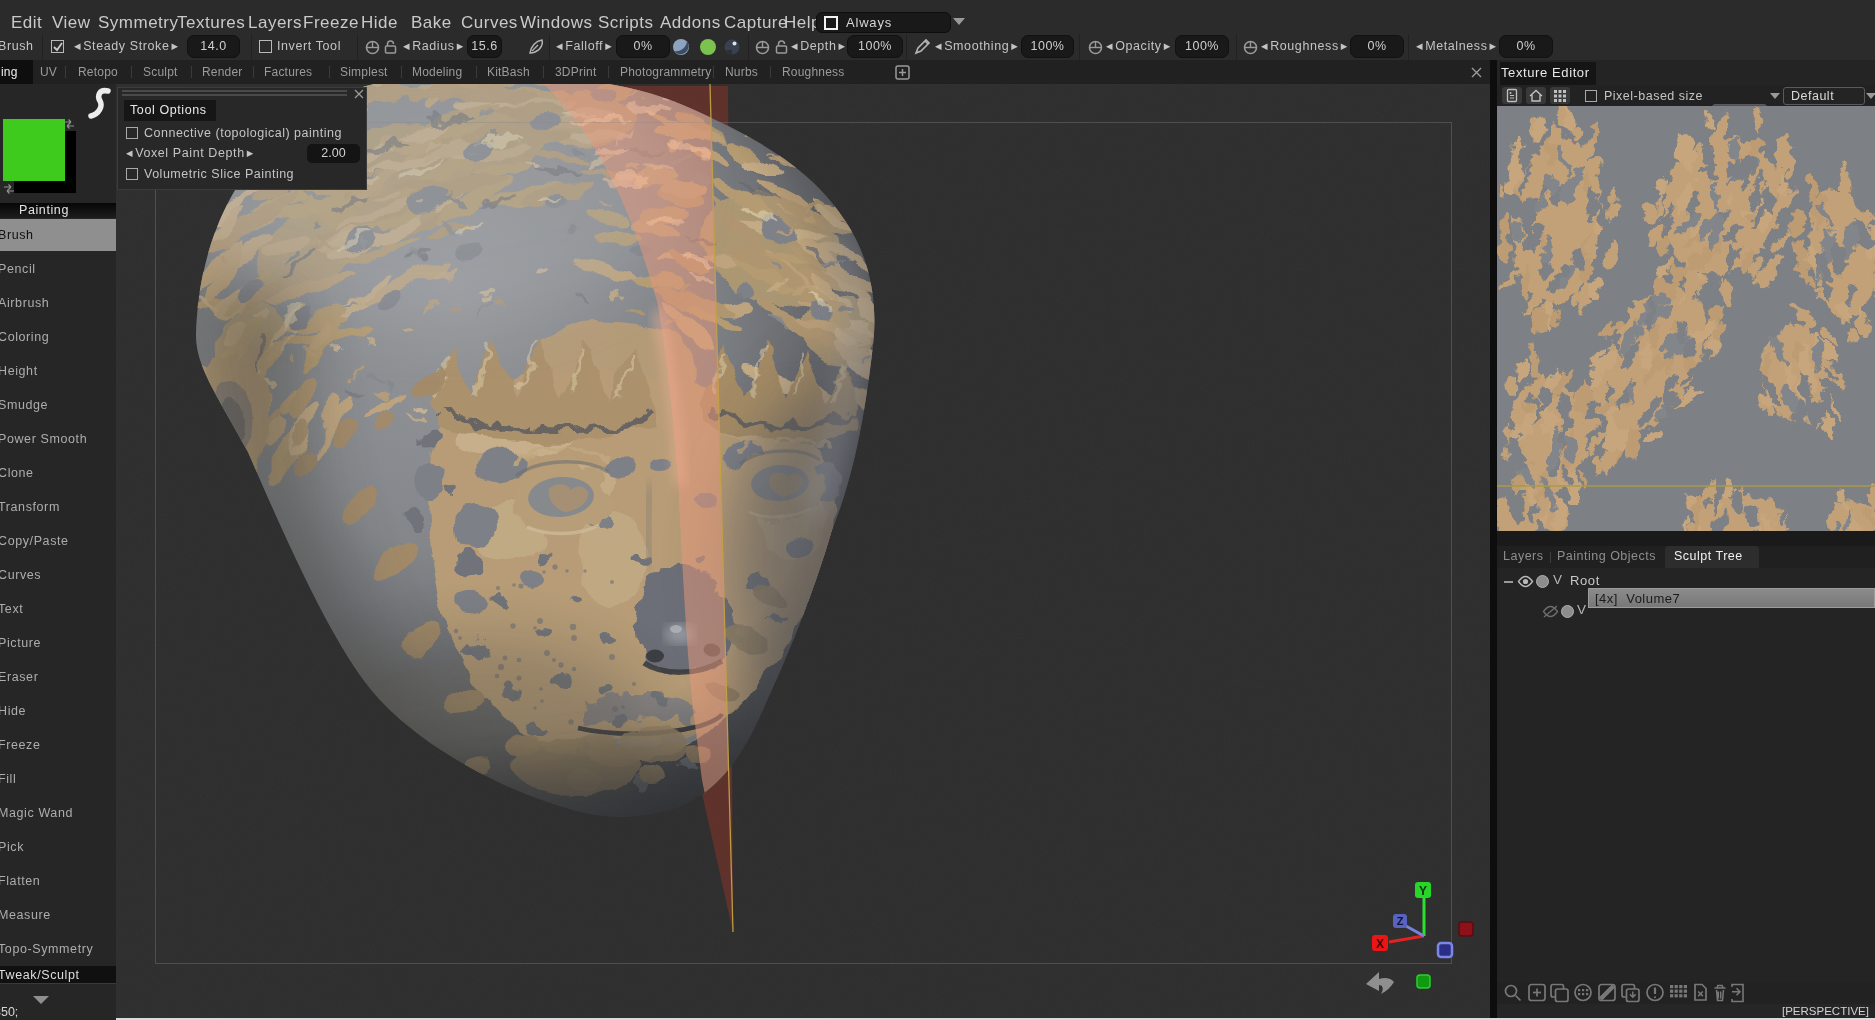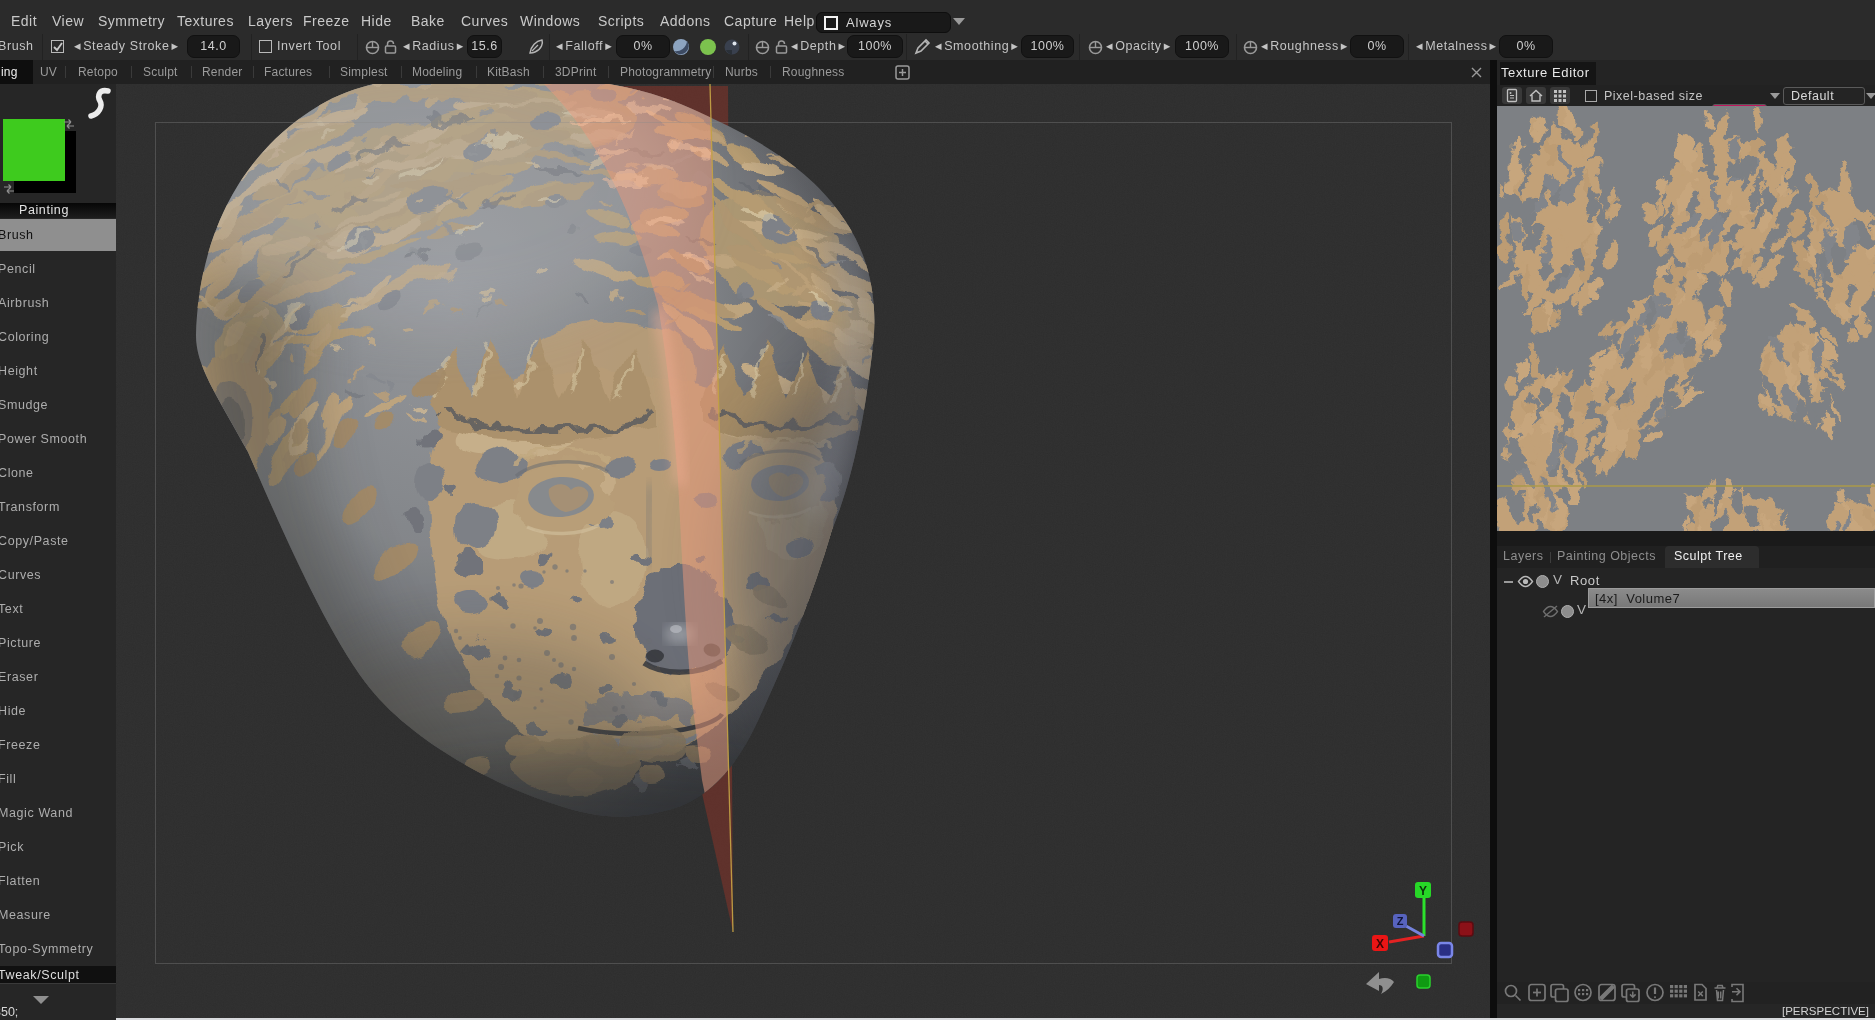--- a/index.html
+++ b/index.html
@@ -5,21 +5,21 @@
   * { margin:0; padding:0; box-sizing:border-box; }
   html,body { width:1875px; height:1020px; overflow:hidden; background:#2b2b2b;
     font-family:"Liberation Sans", sans-serif; }
   .abs { position:absolute; }
   #stage { position:relative; width:1875px; height:1020px; overflow:hidden; }
   
   #titlebar { left:0; top:0; width:1875px; height:9px; background:#f2f3f5; overflow:hidden; }
   #titletext { left:2px; top:-6px; font-size:11px; color:#111; letter-spacing:0px; }
   
   #menubar { left:0; top:9px; width:1875px; height:25px; background:#2b2b2b; }
-  .menuitem { position:absolute; top:4px; font-size:14px; color:#c9c9c9; letter-spacing:0.5px; }
+  .menuitem { position:absolute; top:4px; font-size:17px; color:#c9c9c9; letter-spacing:0.5px; }
   
   #toolbar { left:0; top:34px; width:1875px; height:26px; background:#2b2b2b; color:#c4c4c4; }
   .tlabel { position:absolute; top:5px; font-size:12.5px; color:#c4c4c4; letter-spacing:0.6px; white-space:nowrap; }
   .arrl::before { content:"\25C0"; font-size:8.5px; margin-right:2px; position:relative; top:-1px; }
   .arrr::after  { content:"\25B6"; font-size:8.5px; margin-left:2px; position:relative; top:-1px; }
   .vbox { position:absolute; top:1px; height:23px; background:#191919; border:1px solid #111;
           border-radius:7px; color:#cfcfcf; font-size:12.5px; text-align:center; line-height:21px; letter-spacing:0.5px; }
   .sep  { position:absolute; top:0px; width:1px; height:26px; background:#222; }
   .cb   { position:absolute; width:13px; height:13px; border:1.6px solid #b9b9b9; background:transparent; }
   
@@ -1288,20 +1288,34 @@
     <div class="toolitem" style="top:756px">Pick</div>
     <div class="toolitem" style="top:790px">Flatten</div>
     <div class="toolitem" style="top:824px">Measure</div>
     <div class="toolitem" style="top:858px">Topo-Symmetry</div>
     <div class="abs" style="left:0;top:882px;width:116px;height:18px;background:#101010;border-bottom:1px solid #3a3a3a;"></div>
     <div class="toolitem" style="top:884px;color:#dedede;">Tweak/Sculpt</div>
     <div class="abs" style="left:33px;top:912px;width:0;height:0;border-left:8px solid transparent;border-right:8px solid transparent;border-top:8px solid #8f8f8f;"></div>
     <div class="abs" style="left:-6px;top:921px;font-size:12.5px;color:#d6d6d6;">350;</div>
   </div>
 
+  <div class="abs" style="left:117px;top:87px;width:250px;height:103px;background:#282828;border:1px solid #3c3c3c;">
+    <div class="abs" style="left:4px;top:2px;width:225px;height:6px;border-top:2px solid #4a4a4a;border-bottom:2px solid #4a4a4a;"></div>
+    <svg class="abs" style="left:236px;top:1px" width="10" height="10" viewBox="0 0 10 10">
+        <path d="M1,1 L9,9 M9,1 L1,9" stroke="#9a9a9a" stroke-width="1.3"></path>
+      </svg>
+    <div class="abs" style="left:6px;top:12px;width:92px;height:21px;background:#161616;"></div>
+    <div class="abs" style="left:12px;top:15px;font-size:12.5px;color:#e8e8e8;letter-spacing:0.6px;">Tool Options</div>
+    <div class="abs" style="left:8px;top:39px;width:12px;height:12px;border:1.5px solid #a9a9a9;"></div>
+    <div class="abs" style="left:26px;top:38px;font-size:12.5px;color:#c4c4c4;letter-spacing:0.5px;">Connective (topological) painting</div>
+    <div class="tlabel arrl arrr" style="left:8px;top:58px;">Voxel Paint Depth</div>
+    <div class="abs" style="left:189px;top:56px;width:53px;height:19px;background:#141414;border-radius:5px;color:#d0d0d0;font-size:12.5px;text-align:center;line-height:19px;">2.00</div>
+    <div class="abs" style="left:8px;top:80px;width:12px;height:12px;border:1.5px solid #a9a9a9;"></div>
+    <div class="abs" style="left:26px;top:79px;font-size:12.5px;color:#c4c4c4;letter-spacing:0.5px;">Volumetric Slice Painting</div>
+  </div>
 
   <div class="abs" id="menubar">
     <div class="menuitem" style="left:11px">Edit</div>
     <div class="menuitem" style="left:52px">View</div>
     <div class="menuitem" style="left:98px">Symmetry</div>
     <div class="menuitem" style="left:177px">Textures</div>
     <div class="menuitem" style="left:248px">Layers</div>
     <div class="menuitem" style="left:303px">Freeze</div>
     <div class="menuitem" style="left:361px">Hide</div>
     <div class="menuitem" style="left:411px">Bake</div>

